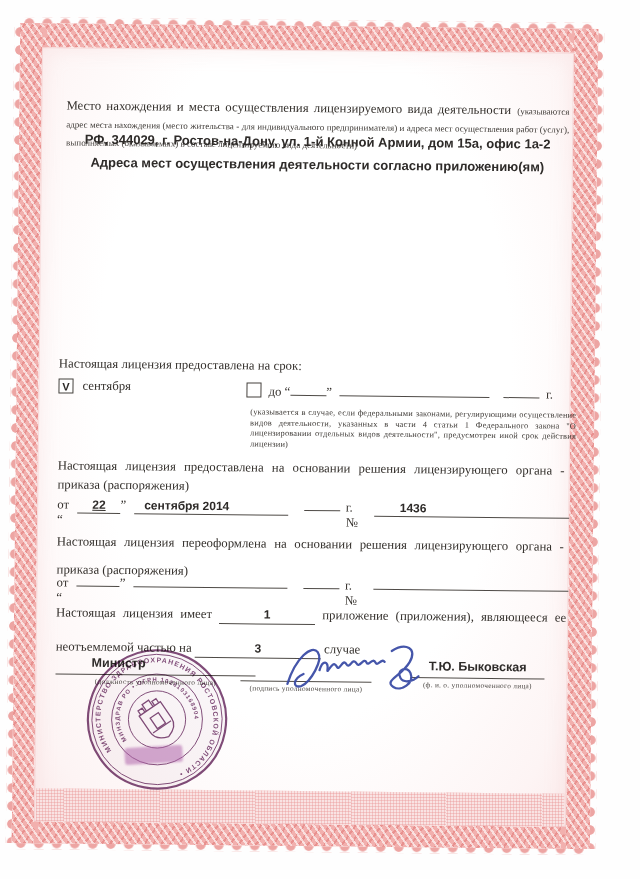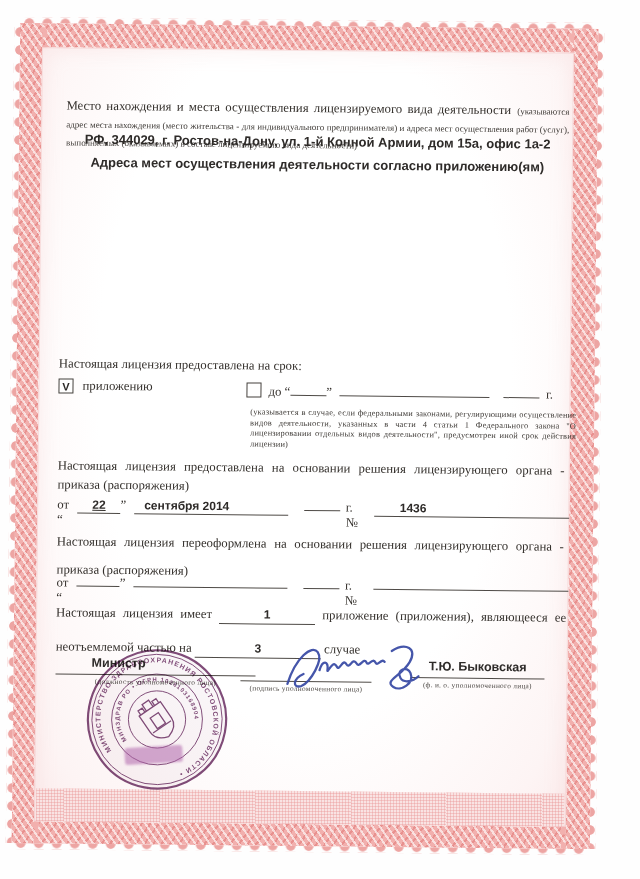--- a/index.html
+++ b/index.html
@@ -125,21 +125,21 @@
     </p>
 
     <div class="blk addr addr1">РФ, 344029, г. Ростов-на-Дону, ул. 1-й Конной Армии, дом 15а, офис 1а-2</div>
     <div class="blk addr addr2">Адреса мест осуществления деятельности согласно приложению(ям)</div>
 
     <div class="blk term-label">Настоящая лицензия предоставлена на срок:</div>
 
     <div class="blk term-row">
       <div class="chk-group">
         <span class="checkbox">V</span>
-        <span class="chk-label">приложению</span>
+        <span class="chk-label">сентября</span>
       </div>
       <div class="until-group">
         <span class="checkbox" style="align-self:center;margin-right:7px;"></span>
         <span>до “</span>
         <span class="blank" style="width:36px;"></span>
         <span>”</span>
         <span class="blank" style="width:150px;margin-left:8px;"></span>
         <span class="blank" style="width:36px;margin-left:14px;margin-right:6px;"></span>
         <span>г.</span>
       </div>

